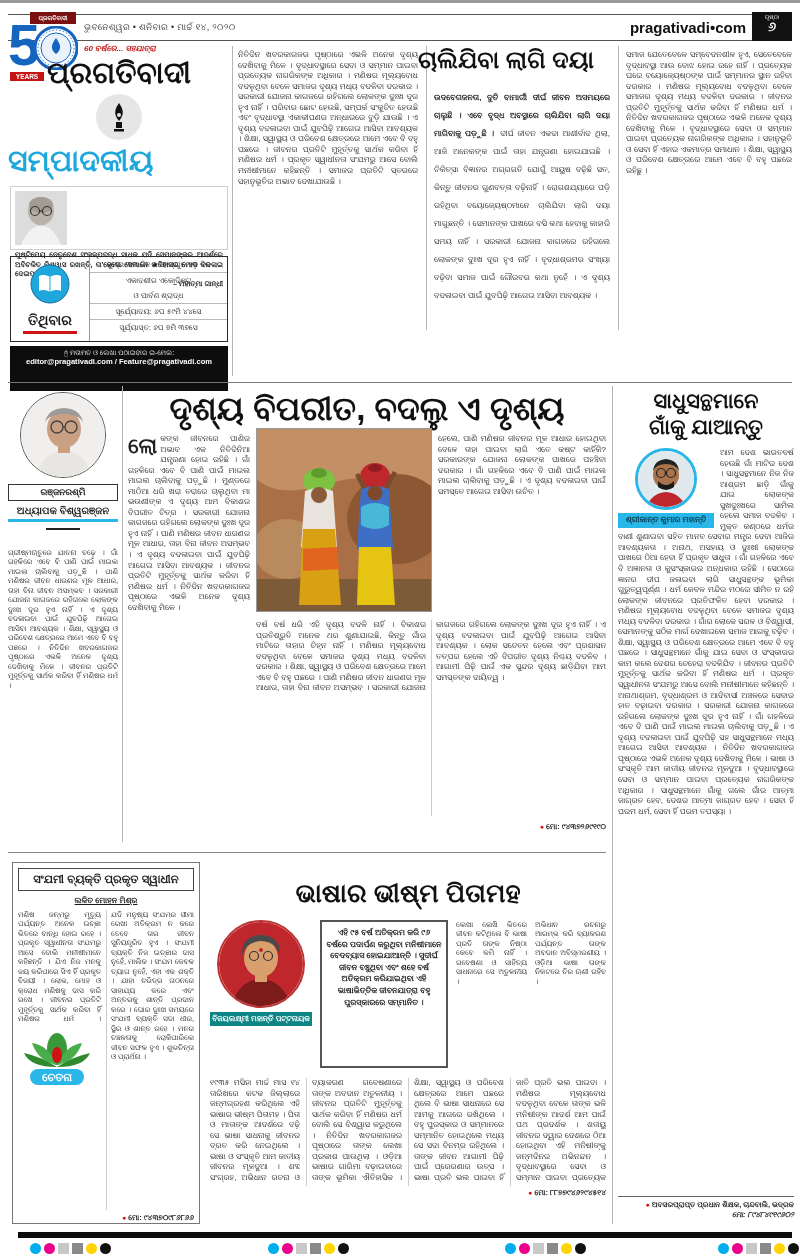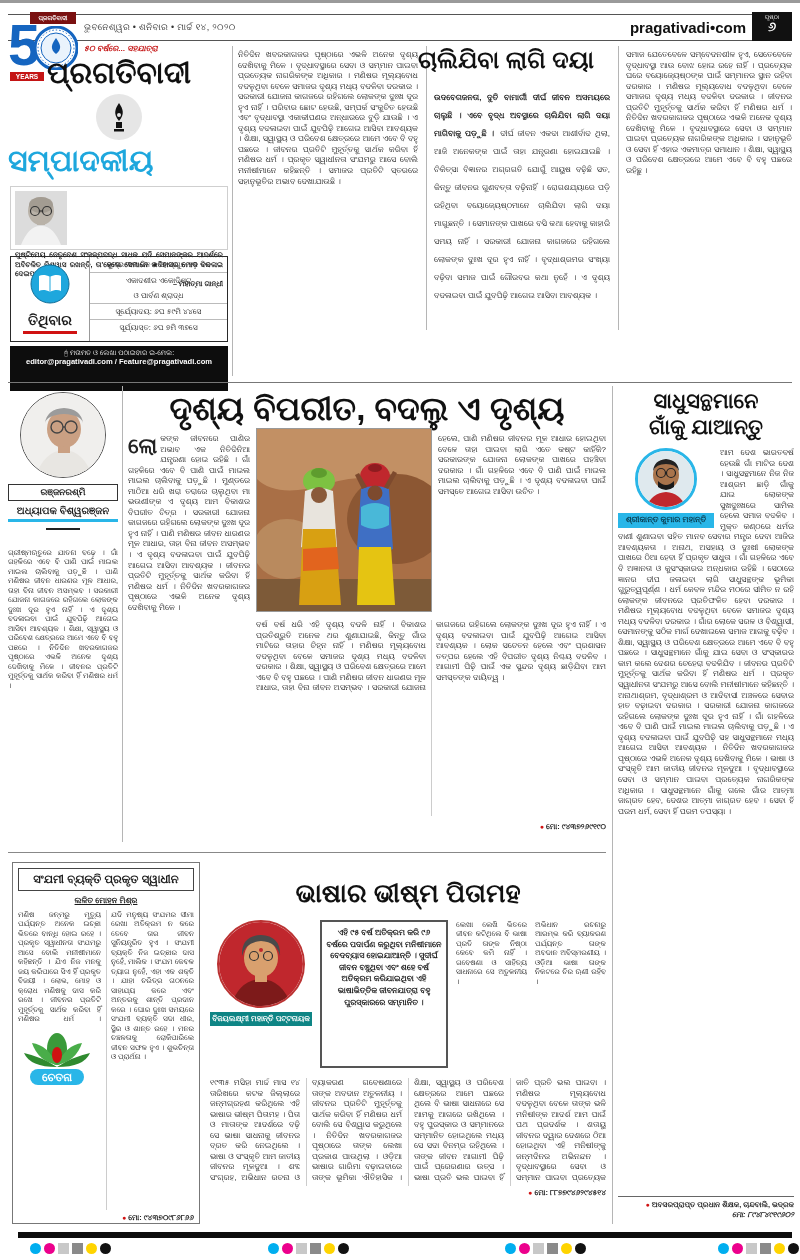--- a/index.html
+++ b/index.html
@@ -68,21 +68,21 @@
         <circle cx="22" cy="22" r="21" fill="#fff" stroke="#1565c0" stroke-width="3"></circle>
         <circle cx="22" cy="22" r="15" fill="#eaf3fc" stroke="#1565c0" stroke-width="1"></circle>
         <path d="M22 12 C27 19 28 23 22 28 C16 23 17 19 22 12 Z" fill="#1565c0"></path>
         <circle cx="22" cy="22" r="18" fill="none" stroke="#1565c0" stroke-width="1" stroke-dasharray="1.5,2"></circle>
       </svg>
     </div>
     <div class="abs" style="left:2px;top:60px;width:34px;background:#c41414;color:#fff;font-size:6.5px;font-weight:bold;text-align:center;padding:1px 0">YEARS</div>
   </div>
 
   <div class="abs dateline" style="left:84px;top:22px">ଭୁବନେଶ୍ୱର • ଶନିବାର • ମାର୍ଚ୍ଚ ୧୪, ୨୦୨୦</div>
-  <div class="abs tagline-red" style="left:84px;top:44px">୫୦ ବର୍ଷରେ... ସହଯାତ୍ରା</div>
+  <div class="abs tagline-red" style="left:84px;top:44px">60 ବର୍ଷରେ... ସହଯାତ୍ରା</div>
   <div class="abs site" style="right:54px;top:19px">pragativadi•com</div>
   <div class="abs page-badge" style="right:8px;top:12px;width:40px;height:29px;padding-top:2px">
     <div style="font-size:6px">ପୃଷ୍ଠା</div>
     <div style="font-size:13px;font-weight:bold">୬</div>
   </div>
 
   <div class="abs masthead" style="left:8px;top:56px;width:222px">ପ୍ରଗତିବାଦୀ</div>
   <div class="abs" style="left:96px;top:94px;width:46px;height:46px;border-radius:50%;background:#e6e6e6;display:flex;align-items:center;justify-content:center">
     <svg width="26" height="30" viewBox="0 0 26 30">
       <path d="M13 1 C17 7 19 12 13 19 C7 12 9 7 13 1 Z" fill="#111"></path>

